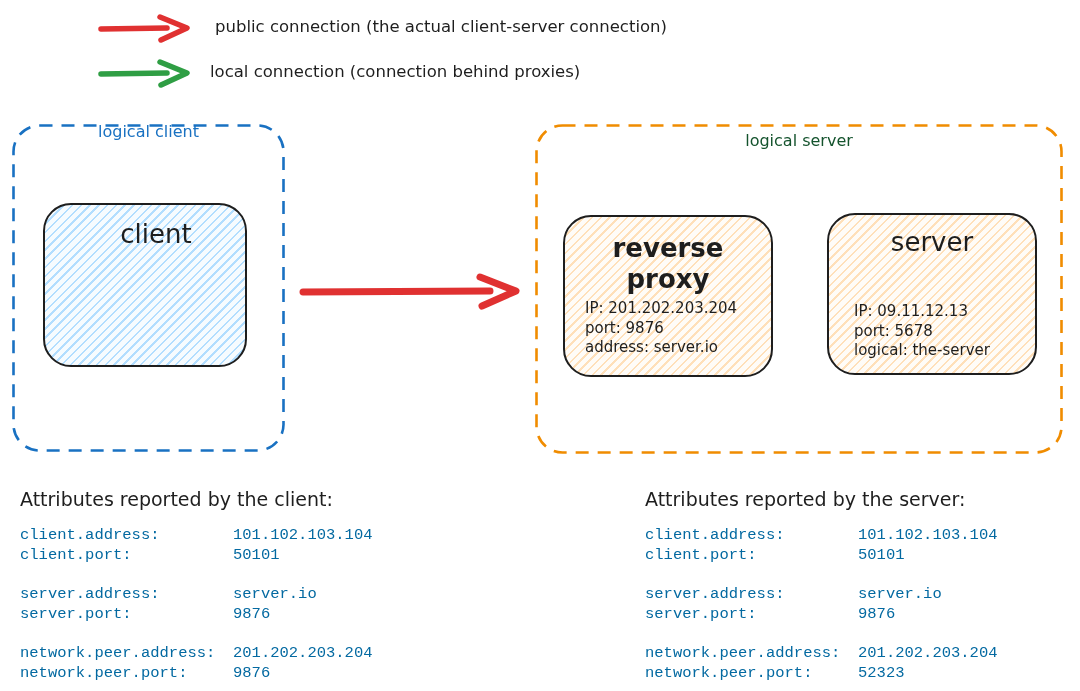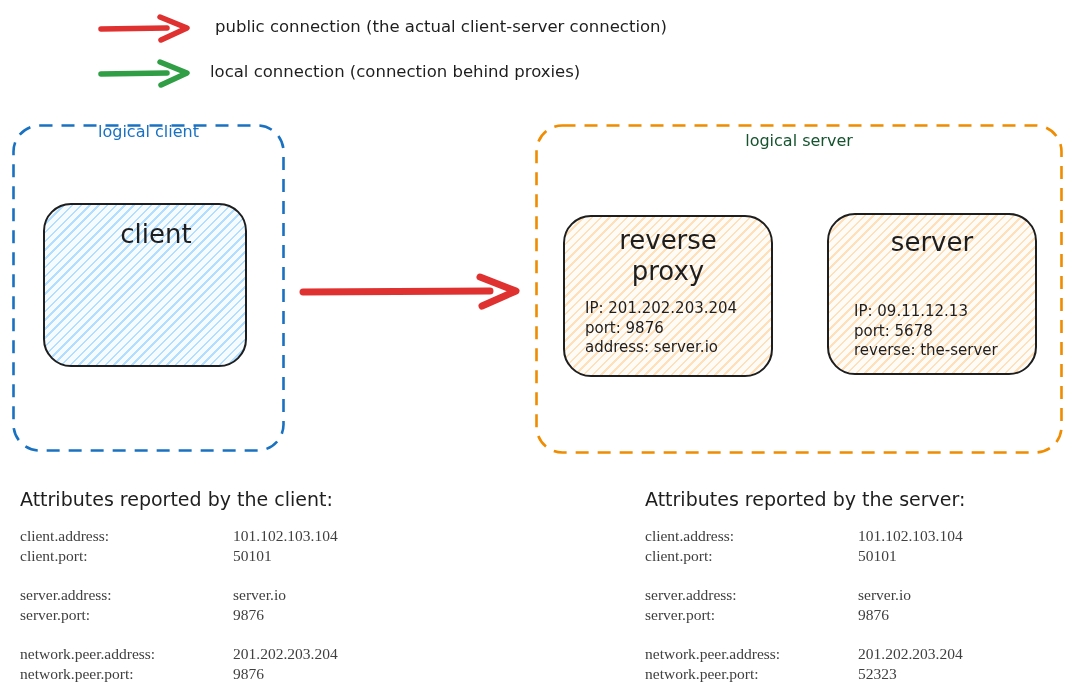--- a/index.html
+++ b/index.html
@@ -33,21 +33,21 @@
     background:
       repeating-linear-gradient(135deg,
         rgba(255,216,168,0.8) 0px, rgba(255,216,168,0.8) 1.8px,
         rgba(255,248,238,0.45) 1.8px, rgba(255,248,238,0.45) 6.2px);
   }
   .node-title { text-align:center; font-size:26px; line-height:31px; color:#1e1e1e; }
   .node-details { position:absolute; font-size:15px; line-height:19.5px; color:#1e1e1e; white-space:nowrap; }
 
   
   .attr-title { font-size:19px; line-height:24px; color:#1e1e1e; margin-bottom:15px; white-space:nowrap; }
-  .attr-rows  { font-family:Liberation Serif, serif; font-size:15.5px; line-height:19.5px; color:#404040; }
+  .attr-rows  { font-family:Liberation Mono, monospace; font-size:15.5px; line-height:19.5px; color:#0369a1; }
   .attr-group { margin-bottom:20px; }
   .attr-row   { white-space:nowrap; }
   .attr-key   { display:inline-block; width:213px; }
 </style>
 </head>
 <body>
 
 <div class="canvas">
 
   <svg class="abs" style="left:97px; top:13px;" width="100" height="30">
@@ -75,37 +75,37 @@
     <line x1="5" y1="20" x2="192" y2="19" stroke-width="7" stroke-linecap="round" stroke="#e03131"></line>
     <path d="M182 5 L218 19 L184 34" fill="none" stroke-width="7" stroke-linecap="round" stroke-linejoin="round" stroke="#e03131"></path>
   </svg>
 
   <svg class="abs" style="left:535px; top:124px;" width="528" height="330">
     <rect x="1.5" y="1.5" width="525" height="327" rx="26" fill="none" stroke-width="2.6" stroke-dasharray="13 9" stroke="#f08c00"></rect>
   </svg>
   <div class="abs group-label orange" style="left:535px; top:131px; width:528px;">logical server</div>
 
   <div class="node orange-fill" style="left:563px; top:215px; width:210px; height:162px;">
-    <div class="node-title" style="padding-top:8px;">
+    <div class="node-title" style="padding-top:16px;font-weight:bold;">
       <div>reverse</div>
       <div>proxy</div>
     </div>
     <div class="node-details" style="left:20px; top:82px;">
       <div>IP: 201.202.203.204</div>
       <div>port: 9876</div>
       <div>address: server.io</div>
     </div>
   </div>
 
   <div class="node orange-fill" style="left:827px; top:213px; width:210px; height:162px;">
     <div class="node-title" style="padding-top:12px;">server</div>
     <div class="node-details" style="left:25px; top:87px;">
       <div>IP: 09.11.12.13</div>
       <div>port: 5678</div>
-      <div>reverse: the-server</div>
+      <div>logical: the-server</div>
     </div>
   </div>
 
   <div class="abs" style="left:20px; top:487px;">
     <div class="attr-title">Attributes reported by the client:</div>
     <div class="attr-rows">
       <div class="attr-group">
         <div class="attr-row"><span class="attr-key">client.address:</span><span class="attr-val">101.102.103.104</span></div>
         <div class="attr-row"><span class="attr-key">client.port:</span><span class="attr-val">50101</span></div>
       </div>

